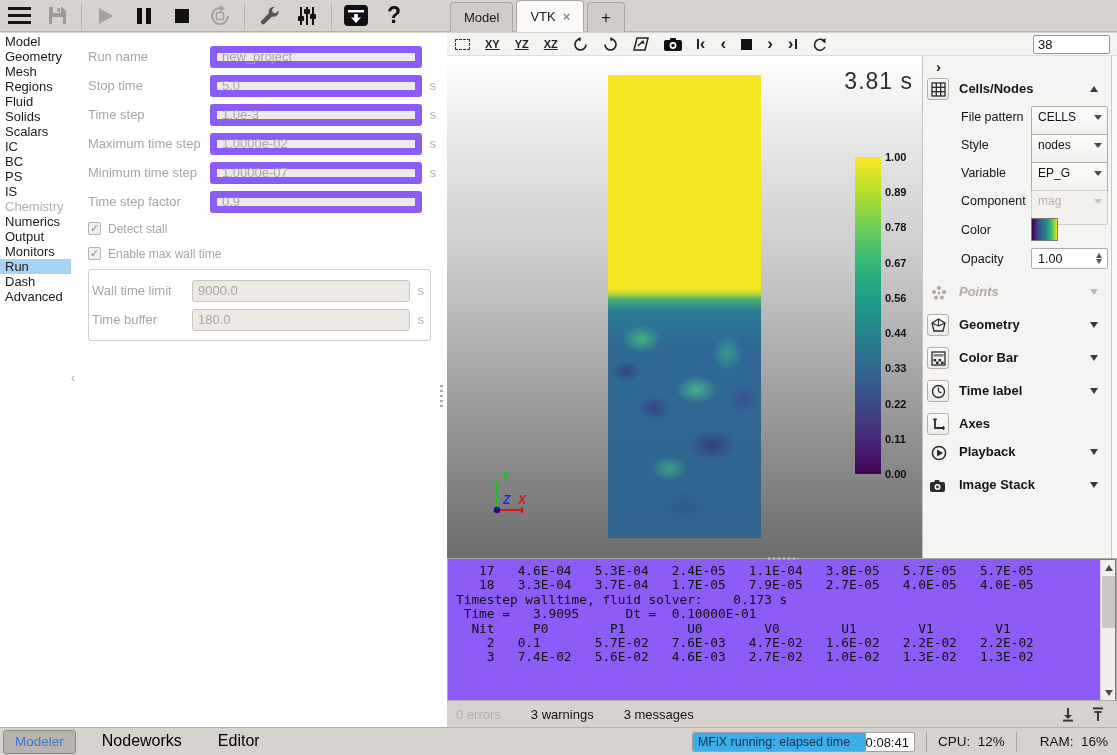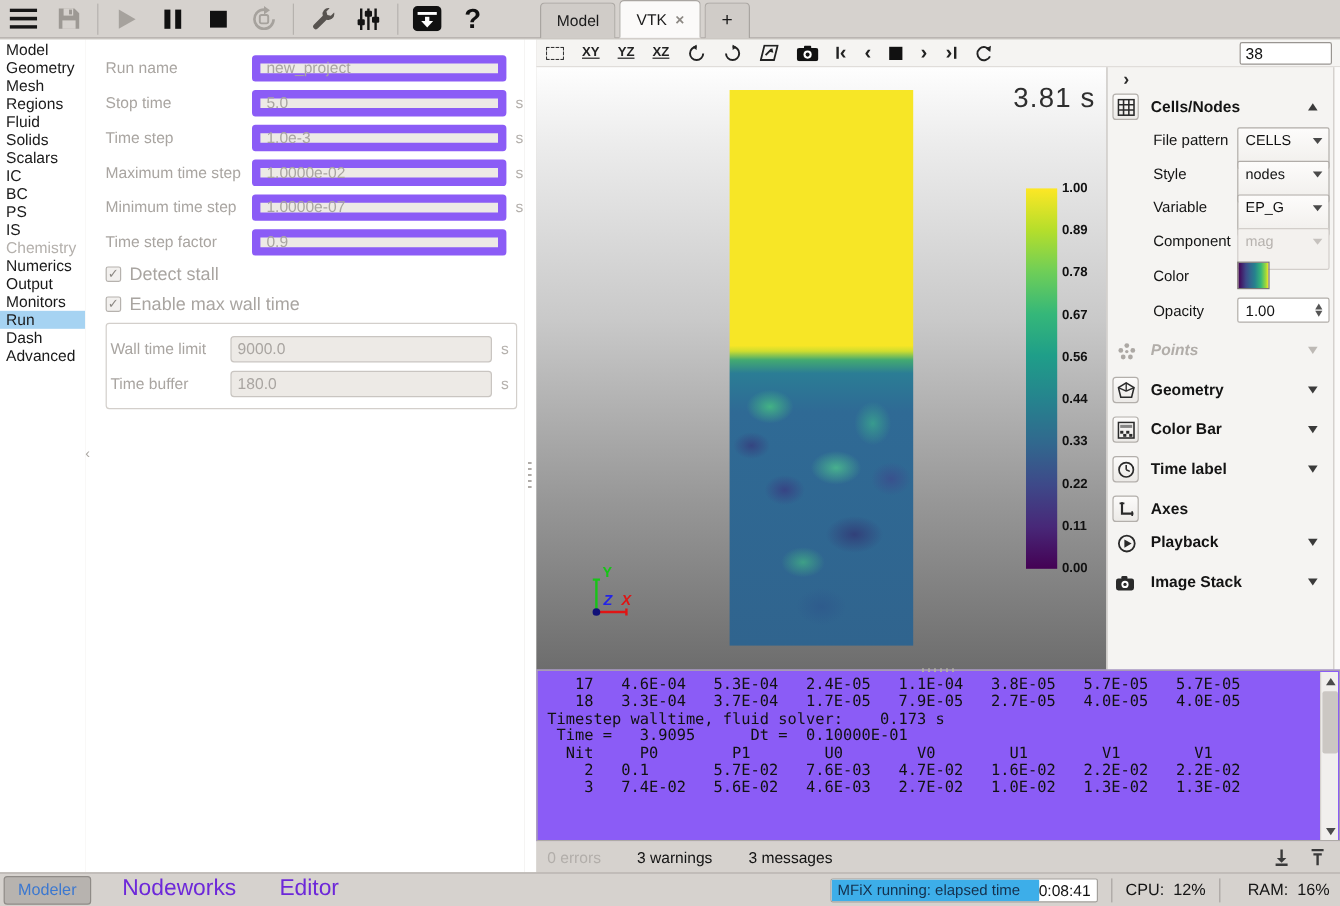--- a/index.html
+++ b/index.html
@@ -39,21 +39,21 @@
   .form-panel { position:absolute; left:71px; top:33px; width:366px; height:694px; background:#ffffff; padding:9px 0 0 17px; }
   .form-row { display:flex; align-items:center; height:29px; }
   .f-label { width:122px; font-size:13px; color:#a9a5a1; }
   .f-input { width:212px; height:22px; background:#edeae6; border:7px solid #8b5cf6; border-radius:3px;
              font-size:13px; color:#a9a5a1; padding:0 5px; display:flex; align-items:center; }
   .f-unit { width:14px; text-align:right; font-size:13px; color:#b5b1ad; }
   .chk-row { display:flex; align-items:center; height:25px; gap:7px; }
   .chk-box { width:13px; height:13px; border:1px solid #b6b2ae; border-radius:2px; background:#f2f0ee;
              display:flex; align-items:center; justify-content:center;
              font-family:"DejaVu Sans",sans-serif; font-size:11px; font-weight:700; color:#8d8984; line-height:11px; }
-  .chk-label { font-size:15px; color:#a9a5a1; }
+  .chk-label { font-size:12px; color:#a9a5a1; }
   .group-box { margin-top:3px; width:343px; border:1px solid #d3cfcb; border-radius:3px; padding:6px 6px 6px 3px; }
   .g-row { display:flex; align-items:center; height:29px; }
   .g-label { width:100px; font-size:13px; color:#a9a5a1; }
   .g-input { flex:1; height:22px; background:#edeae6; border:1px solid #c9c5c1; border-radius:3px;
              font-size:13px; color:#a9a5a1; padding:0 5px; display:flex; align-items:center; }
   .collapse-handle { position:absolute; left:0px; top:338px; font-size:12px; color:#aaa6a2; }
   .vsplit { position:absolute; left:437px; top:33px; width:10px; height:694px; background:#ffffff; }
   .vsplit .dots { position:absolute; left:3px; top:352px; width:3px; height:22px;
                   background:repeating-linear-gradient(#b0aca8 0 2px, transparent 2px 5px); }
 
@@ -148,21 +148,21 @@
             display:flex; align-items:center; padding-left:9px; font-size:13px; gap:0; }
   .msg-errors { color:#b2aeaa; margin-right:30px; }
   .msg-link { color:#141414; margin-right:30px; }
   .msg-icons { margin-left:auto; display:flex; gap:16px; padding-right:12px; }
 
   
   .statusbar { position:absolute; left:0; top:727px; width:1117px; height:28px;
                border-top:1px solid #b3afab; background:#d6d2ce; display:flex; align-items:center; }
   .sb-tab-active { margin-left:3px; padding:3px 11px 4px; background:#b7b3af; border:1px solid #8f8b87;
                    border-radius:3px; color:#3c78d0; font-size:13.5px; }
-  .sb-tab { margin-left:16px; padding:3px 10px 4px; color:#6d28d9; font-size:19px; }
+  .sb-tab { margin-left:16px; padding:3px 10px 4px; color:#000000; font-size:16px; }
   .sb-spacer { flex:1; }
   .progress { position:relative; width:223px; height:20px; border:1px solid #a3a09c; border-radius:2px;
               background:#fff; overflow:hidden; }
   .progress .fill { position:absolute; left:0; top:0; bottom:0; width:173px; background:#3daee9;
                     display:flex; align-items:center; padding-left:5px; font-size:12.5px; color:#15314d;
                     white-space:nowrap; border-radius:1px; }
   .progress .elapsed { position:absolute; right:5px; top:2px; font-size:13px; color:#111; }
   .sb-sep { width:1px; height:20px; background:#a8a4a0; margin:0 11px; }
   .sb-metric { font-size:13.5px; color:#141414; white-space:pre; }
   .sb-last { margin-right:9px;margin-left:12px; }

